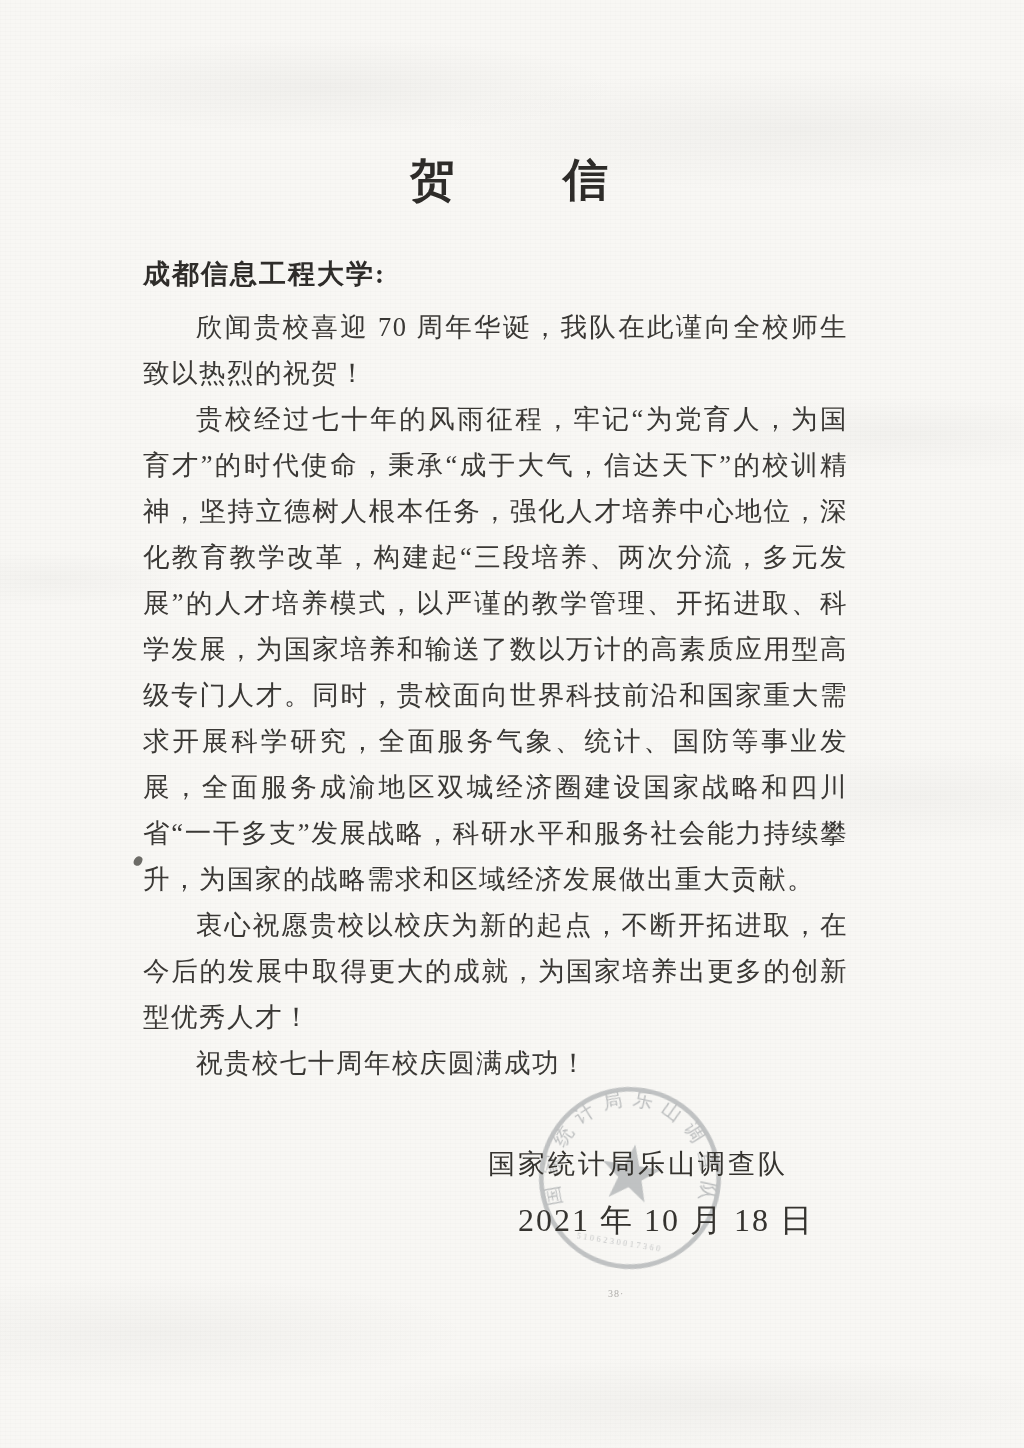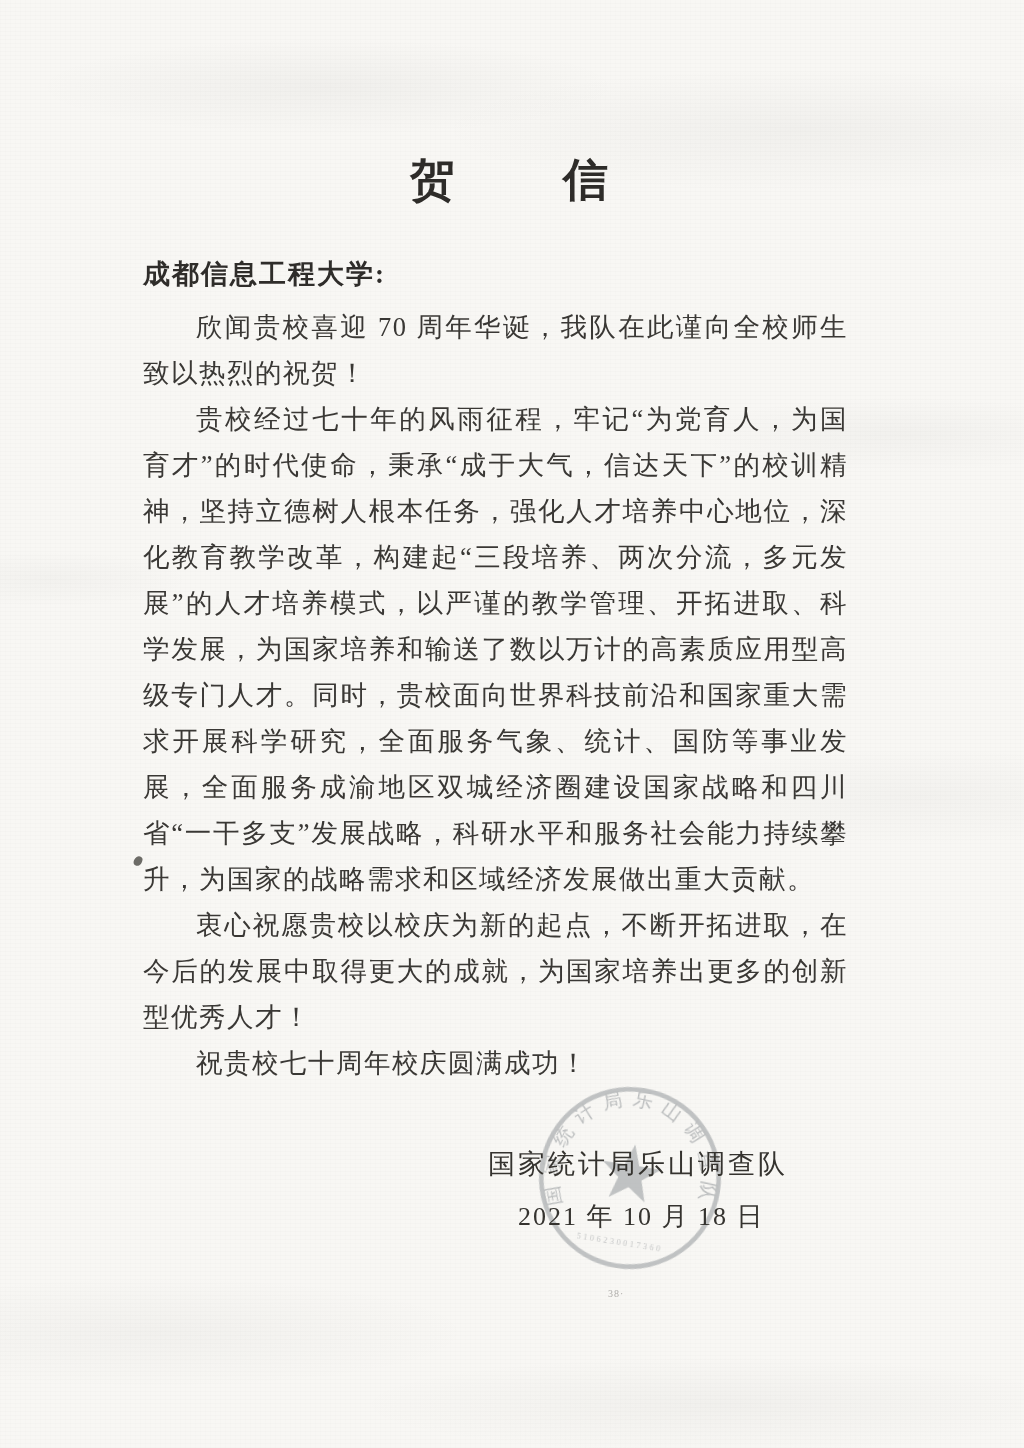--- a/index.html
+++ b/index.html
@@ -69,21 +69,21 @@
     position: absolute;
     top: 1146px; left: 488px;
     font-size: 27px;
     letter-spacing: 3px;
     color: #35332f;
     z-index: 3;
   }
   .date-line {
     position: absolute;
     top: 1199px; left: 518px;
-    font-size: 26px;
+    font-size: 32px;
     letter-spacing: 2px;
     color: #35332f;
     z-index: 3;
   }
 
   .seal {
     position: absolute;
     top: 1080px; left: 532px;
     width: 196px; height: 196px;
     z-index: 2;

